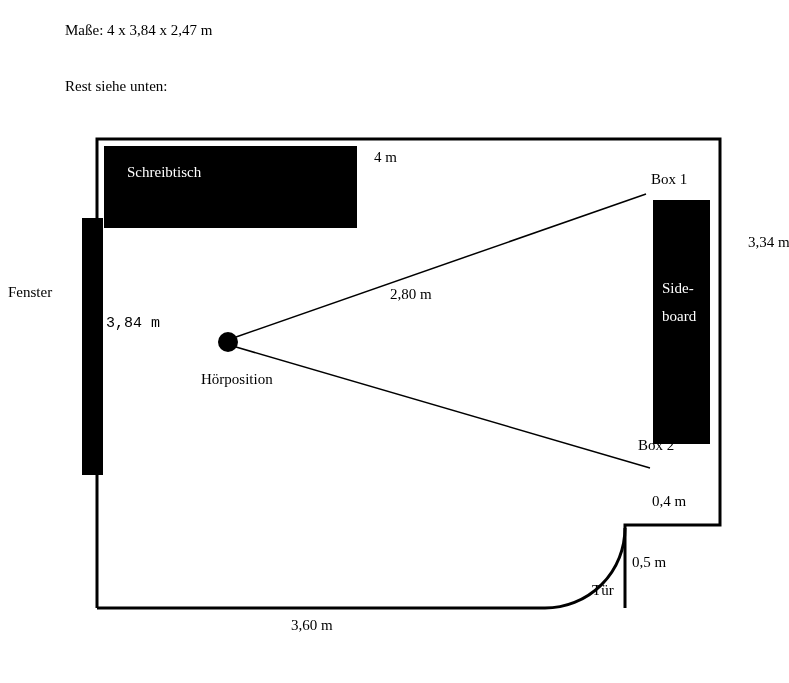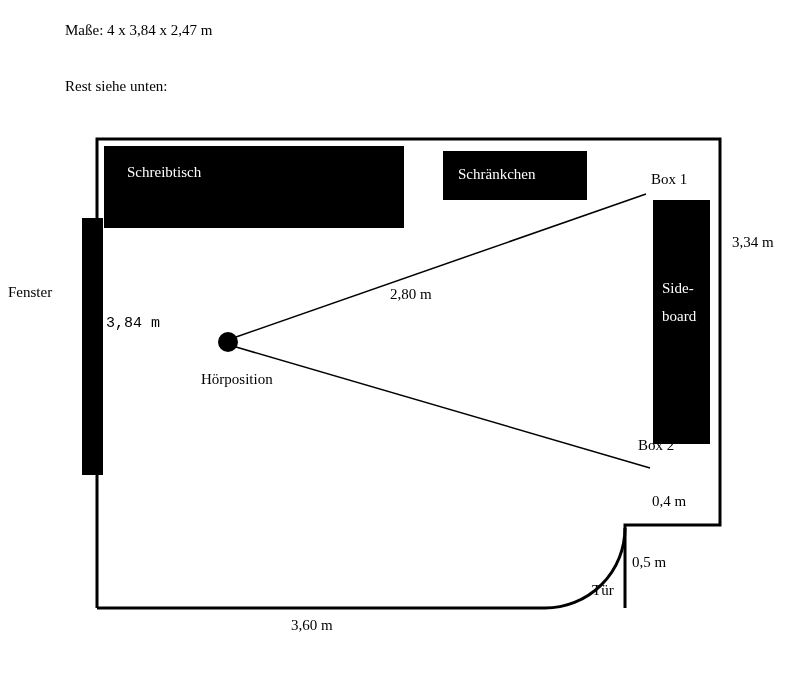--- a/index.html
+++ b/index.html
@@ -48,37 +48,34 @@
   <svg class="plan-svg" width="789" height="683" viewBox="0 0 789 683">
     <path d="M 97 608 L 97 139 L 720 139 L 720 525 L 625 525 L 625 608 M 97 608 L 545 608" fill="none" stroke="#000000" stroke-width="3"></path>
     <path d="M 545 608 A 80 80 0 0 0 625 528" fill="none" stroke="#000000" stroke-width="3"></path>
     <line x1="236" y1="337" x2="646" y2="194" stroke="#000000" stroke-width="1.5"></line>
     <line x1="236" y1="347" x2="650" y2="468" stroke="#000000" stroke-width="1.5"></line>
     <circle cx="228" cy="342" r="10" fill="#000000"></circle>
   </svg>
 
   <div class="blackrect" style="left:82px; top:218px; width:21px; height:257px;"></div>
 
-  <div class="blackrect" style="left:104px; top:146px; width:253px; height:82px;padding-left:47px;">
+  <div class="blackrect" style="left:104px; top:146px; width:253px; height:82px;">
     <div class="wlabel" style="left:23px; top:18px;">Schreibtisch</div>
   </div>
 
-  <div class="blackrect" style="left:443px; top:151px; width:144px; height:49px;">
-    <div class="wlabel" style="left:15px; top:15px;">Schränkchen</div>
-  </div>
 
   <div class="blackrect" style="left:653px; top:200px; width:57px; height:244px;">
     <div class="wlabel" style="left:9px; top:80px;">Side-</div>
     <div class="wlabel" style="left:9px; top:108px;">board</div>
   </div>
 
 
   <div class="txt" style="left:374px; top:149px;">4 m</div>
   <div class="txt" style="left:651px; top:171px;">Box 1</div>
-  <div class="txt" style="left:732px; top:234px;">3,34 m</div>
+  <div class="txt" style="left:748px; top:234px;">3,34 m</div>
   <div class="txt" style="left:8px; top:284px;">Fenster</div>
   <div class="txt" style="left:106px; top:316px;font-family:Liberation Mono, monospace;">3,84 m</div>
   <div class="txt" style="left:390px; top:286px;text-align:right;">2,80 m</div>
   <div class="txt" style="left:201px; top:371px;">Hörposition</div>
   <div class="txt" style="left:638px; top:437px;">Box 2</div>
   <div class="txt" style="left:652px; top:493px;">0,4 m</div>
   <div class="txt" style="left:632px; top:554px;">0,5 m</div>
   <div class="txt" style="left:592px; top:582px;">Tür</div>
   <div class="txt" style="left:291px; top:617px;">3,60 m</div>
 

